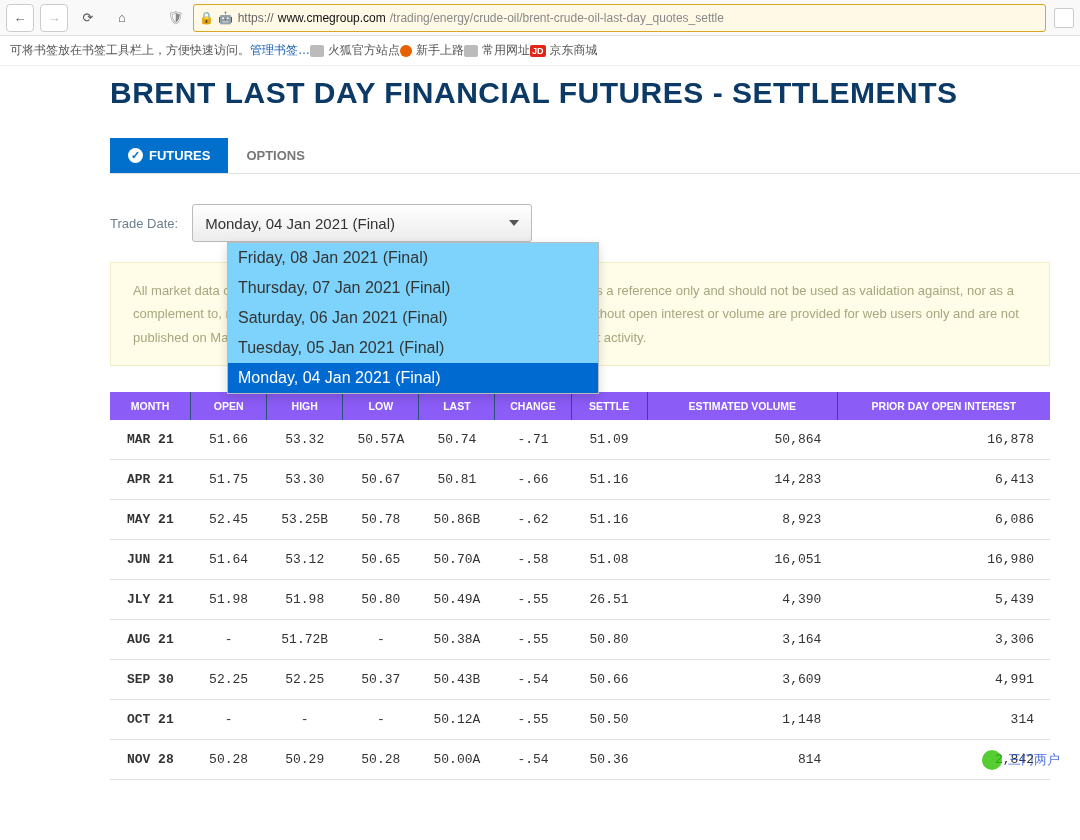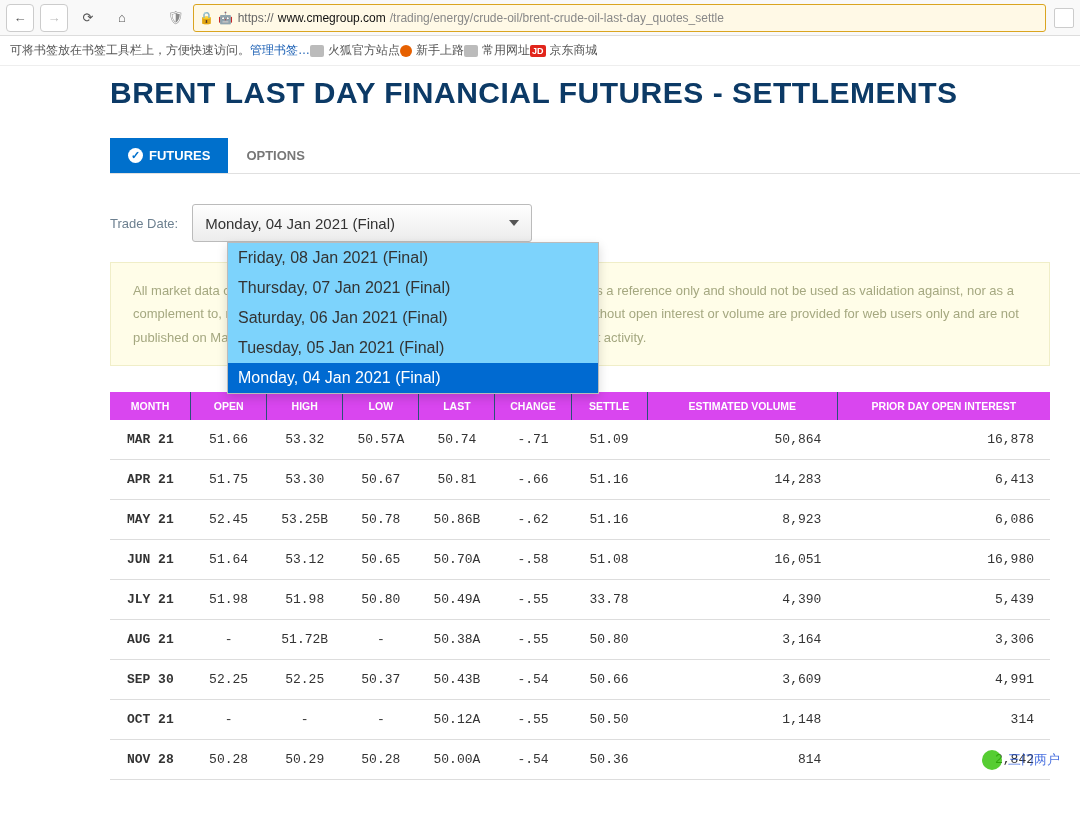--- a/index.html
+++ b/index.html
@@ -37,21 +37,21 @@
   .trade-label { color: #6d8090; font-size: 13px; }
   .dd-btn { width: 340px; height: 38px; border: 1px solid #bbb; background: linear-gradient(#fefefe,#ececec); border-radius: 3px; display: flex; align-items: center; justify-content: space-between; padding: 0 12px; font-size: 15px; cursor: pointer; }
   .dd-caret { border-top: 6px solid #555; border-left: 5px solid transparent; border-right: 5px solid transparent; }
   .dd-list { position: absolute; top: 38px; left: 117px; width: 372px; background: #7dd3fc; border: 1px solid #bbb; z-index: 50; box-shadow: 0 4px 10px rgba(0,0,0,0.15); }
   .dd-item { padding: 6px 10px; font-size: 16px; cursor: pointer; }
   .dd-item.sel { background: #006ad1; color: #fff; }
 
   .disclaimer { background: #fffde8; border: 1px solid #f0eec8; padding: 16px 22px; color: #a5a880; font-size: 13px; line-height: 1.8; margin-bottom: 26px; width: 940px; }
 
   table.quotes { border-collapse: collapse; width: 940px; font-size: 12.5px; }
-  table.quotes thead th { background: #d946ef; color: #fff; font-weight: 600; font-size: 10.5px; padding: 8px 6px; text-align: center; border-right: 1px solid #2a5278; }
+  table.quotes thead th { background: #8b5cf6; color: #fff; font-weight: 600; font-size: 10.5px; padding: 8px 6px; text-align: center; border-right: 1px solid #2a5278; }
   table.quotes thead th:last-child { border-right: none; }
   table.quotes th.month-col { width: 72px; }
   table.quotes th.num-col { width: 68px; }
   table.quotes th.est-col { width: 170px; }
   table.quotes th.prior-col { width: 190px; }
   table.quotes tbody tr { border-bottom: 1px solid #ddd; }
   table.quotes tbody td { padding: 12px 6px; text-align: center; font-family: "Courier New", monospace; font-size: 13px; color: #333; }
   table.quotes tbody td.month { font-weight: bold; text-align: center; }
   table.quotes tbody td.rnum { text-align: right; padding-right: 16px; }
 
@@ -190,21 +190,21 @@
           <td class="rnum">16,051</td>
           <td class="rnum">16,980</td>
         </tr>
         <tr>
           <td class="month">JLY 21</td>
           <td>51.98</td>
           <td>51.98</td>
           <td>50.80</td>
           <td>50.49A</td>
           <td>-.55</td>
-          <td>33.78</td>
+          <td>26.51</td>
           <td class="rnum">4,390</td>
           <td class="rnum">5,439</td>
         </tr>
         <tr>
           <td class="month">AUG 21</td>
           <td>-</td>
           <td>51.72B</td>
           <td>-</td>
           <td>50.38A</td>
           <td>-.55</td>

